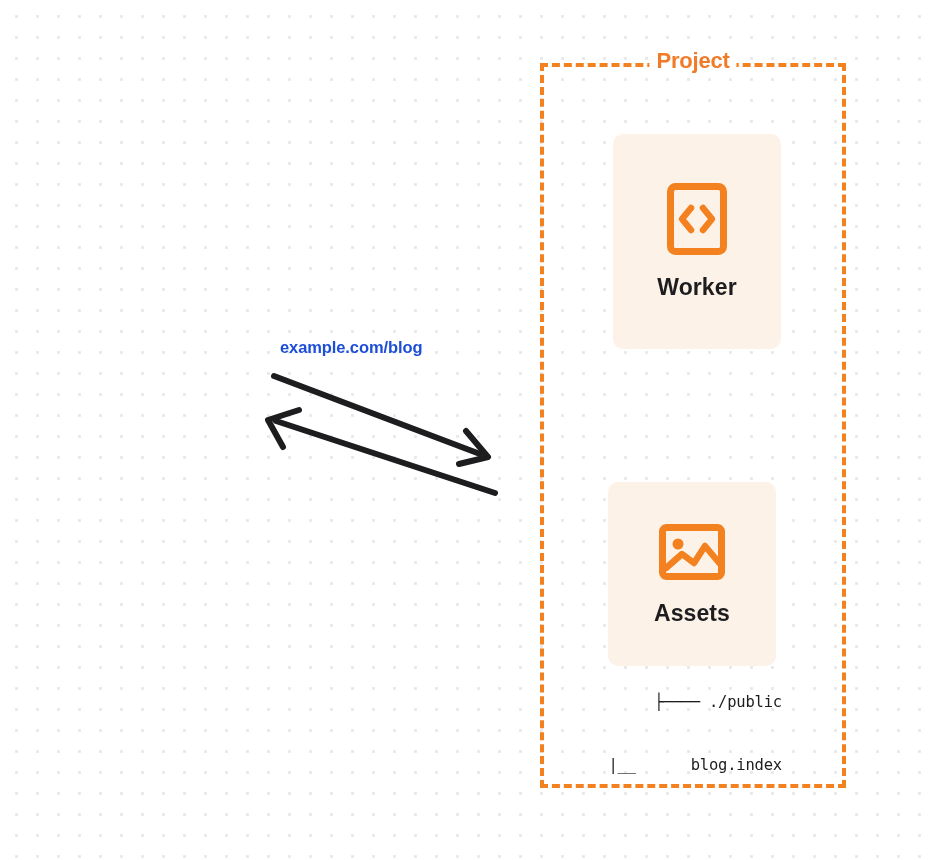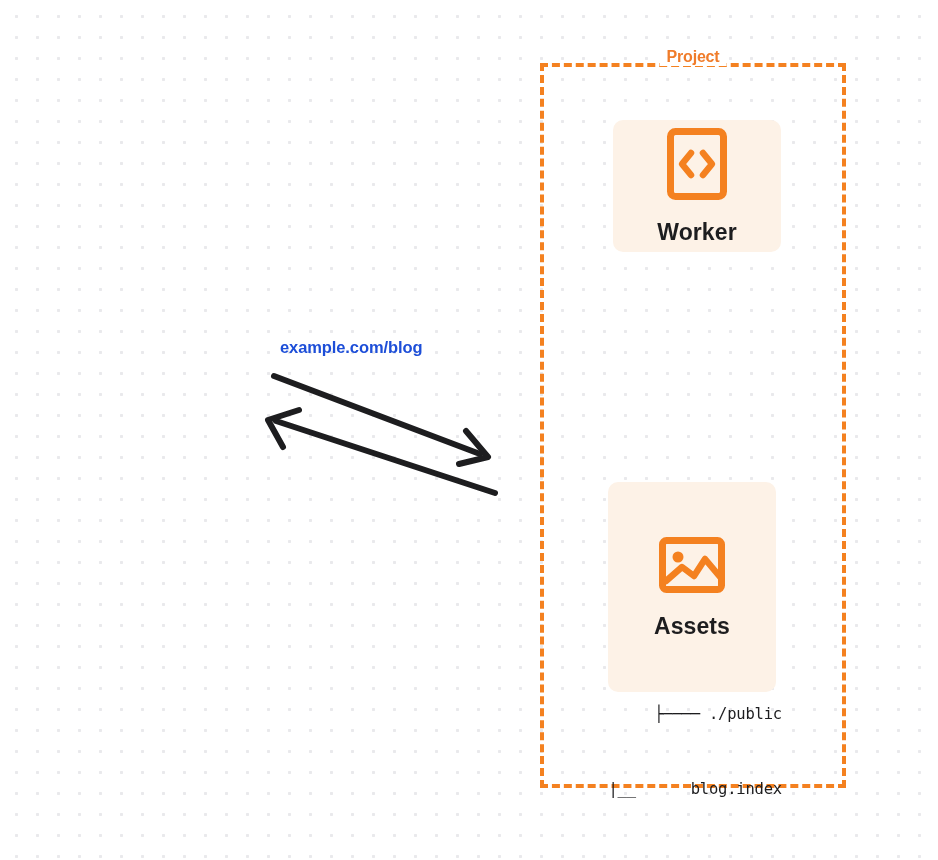--- a/index.html
+++ b/index.html
@@ -76,48 +76,48 @@
     background: transparent;
     box-sizing: border-box;
   }
   .project-title {
     position: absolute;
     left: 50%;
     top: -19px;
     transform: translateX(-50%);
     background: #ffffff;
     padding: 0 7px;
-    font-size: 16px;
+    font-size: 22px;
     font-weight: 700;
     color: #f07c2a;
     letter-spacing: -0.2px;
     white-space: nowrap;
   }
 
   
   .card {
     position: absolute;
     width: 168px;
     background: #fdf2e7;
     border-radius: 10px;
     display: flex;
     flex-direction: column;
     align-items: center;
     justify-content: center;
     box-sizing: border-box;
   }
   .card-worker {
     left: 613px;
-    top: 120px;
-    height: 132px;
+    top: 134px;
+    height: 215px;
   }
   .card-assets {
     left: 608px;
     top: 482px;
-    height: 210px;
+    height: 184px;
   }
   .card-icon {
     display: block;
     margin-bottom: 14px;
   }
   .card-label {
     font-size: 23px;
     font-weight: 700;
     color: #1d1d1f;
     letter-spacing: 0.1px;
@@ -132,21 +132,20 @@
     font-family: "DejaVu Sans Mono", monospace;
     font-size: 15.5px;
     line-height: 21px;
     color: #1d1d1f;
     text-align: right;
     white-space: pre;
     font-weight: 400;
   }
   .file-tree div {
     letter-spacing: -0.2px;
-    margin-top: 12px;
   }
 </style>
 </head>
 <body>
 
 <div class="canvas">
 
 
   <div class="edge-label">example.com/blog</div>
 

